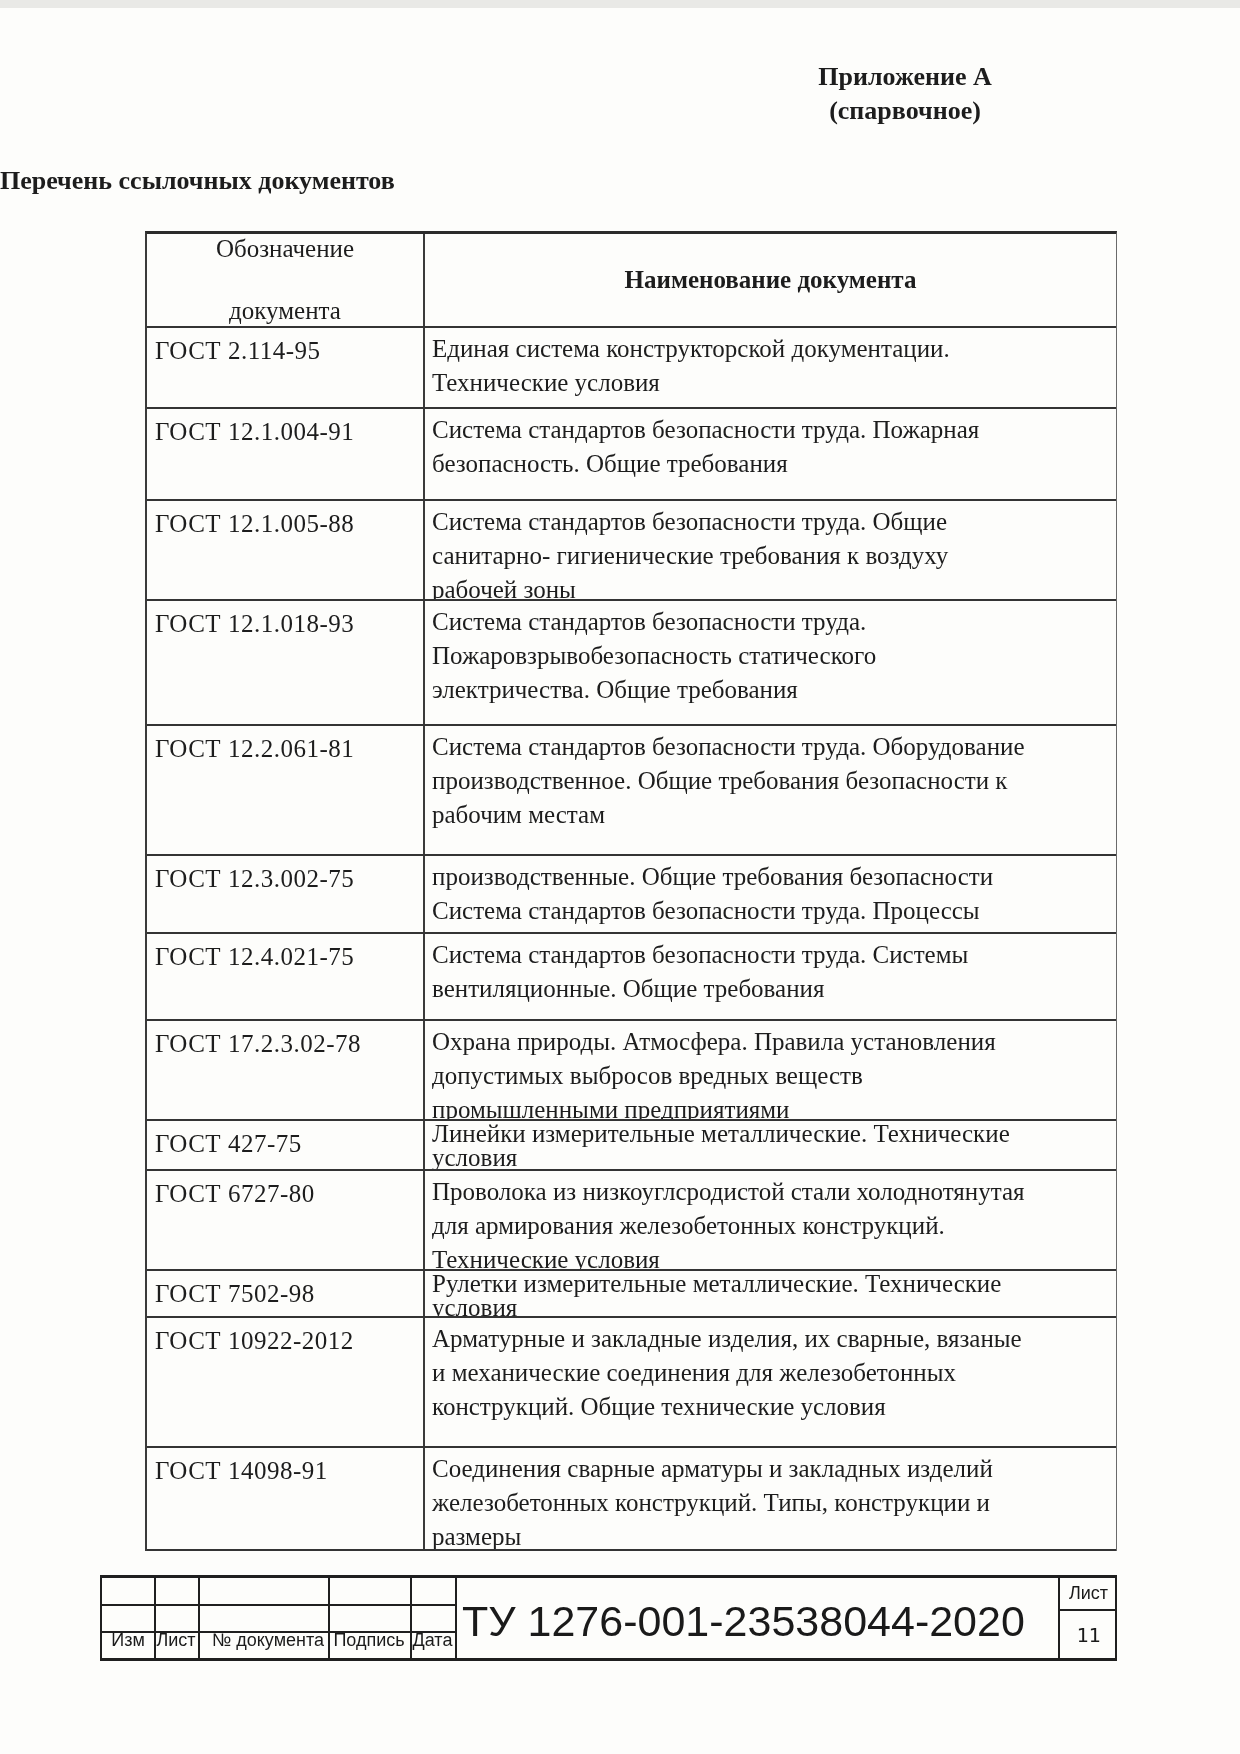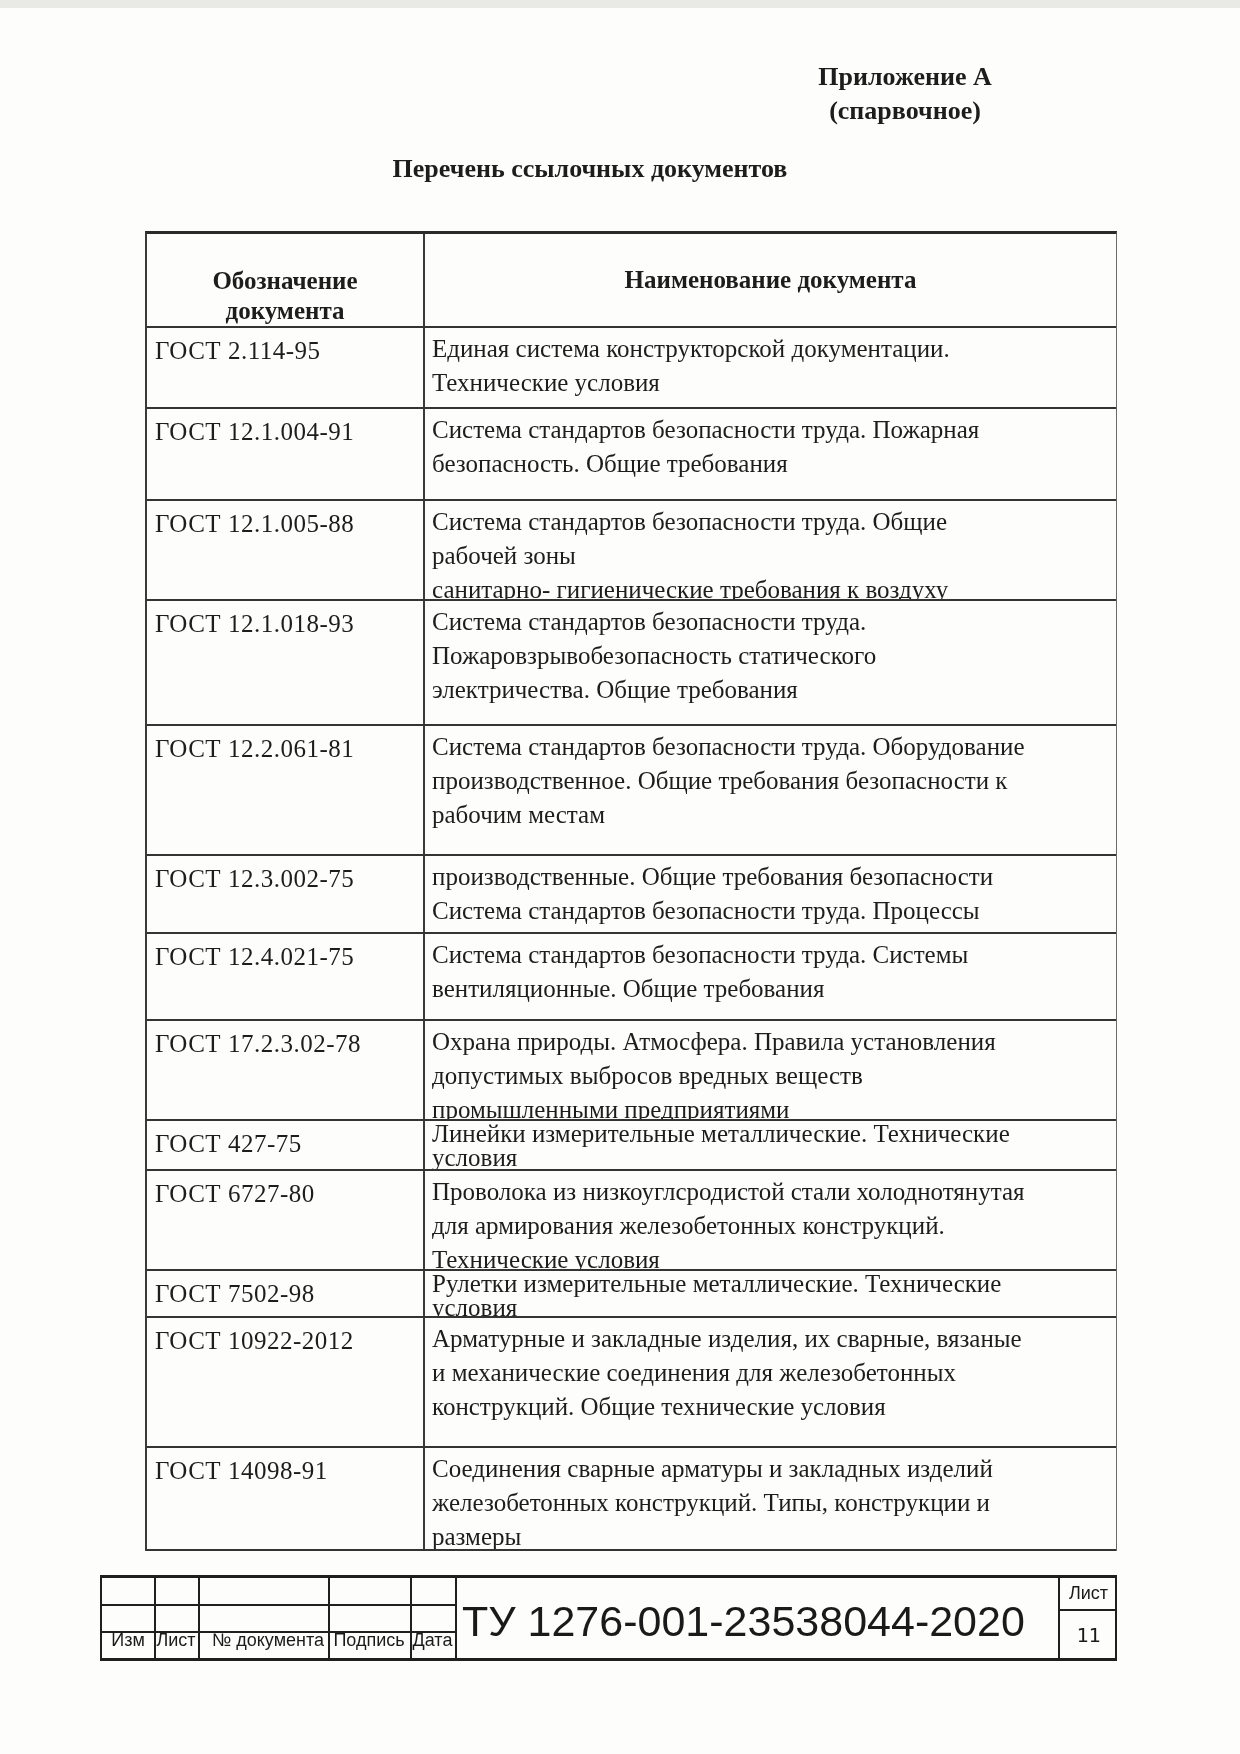--- a/index.html
+++ b/index.html
@@ -7,44 +7,44 @@
     position:relative;width:1240px;height:1754px;margin:8px auto;
     background:#fdfdfb;color:#1d1d1d;overflow:hidden;
     font-family:"Liberation Serif","DejaVu Serif",serif;
   }
   
   .appendix{
     position:absolute;top:52px;left:705px;width:400px;
     text-align:center;font-weight:bold;font-size:26px;line-height:34px;
   }
   .doc-title{
-    position:absolute;top:146px;left:0;width:1180px;
-    text-align:center;font-weight:bold;font-size:26px;
+    position:absolute;top:158px;left:0;width:1180px;
+    text-align:left;font-weight:bold;font-size:26px;
   }
   
   .ref-table{
     position:absolute;left:145px;top:223px;width:972px;
     border-top:3px solid #2b2b2b;
     border-left:2px solid #3a3a3a;
     border-right:1px solid #6a6a6a;
     box-sizing:border-box;
   }
   .row{display:flex;box-sizing:border-box;border-bottom:2px solid #343434;}
   .c1{
     width:278px;box-sizing:border-box;border-right:2px solid #3a3a3a;
     padding:7px 4px 0 8px;font-size:25px;line-height:31px;letter-spacing:.5px;
   }
   .c2{
     flex:1;box-sizing:border-box;overflow:hidden;
     padding:4px 2px 0 7px;font-size:25px;line-height:34px;
   }
   .c2 div{white-space:nowrap;}
   .header .c1{
-    display:flex;flex-direction:column;justify-content:flex-end;align-items:center;
-    font-weight:bold;text-align:center;padding:0;line-height:30px;letter-spacing:0;
+    display:flex;flex-direction:column;justify-content:space-between;align-items:center;
+    font-weight:normal;text-align:center;padding:0;line-height:30px;letter-spacing:0;
   }
   .header .c2{
     display:flex;align-items:center;justify-content:center;
     font-weight:bold;padding:8px;
   }
   .ref-table .row:nth-child(1){height:94px}
   .ref-table .row:nth-child(2){height:81px}
   .ref-table .row:nth-child(3){height:92px}
   .ref-table .row:nth-child(4){height:100px}
   .ref-table .row:nth-child(5){height:125px}
@@ -120,22 +120,22 @@
       <div class="c1">ГОСТ 12.1.004-91</div>
       <div class="c2">
           <div>Система стандартов безопасности труда. Пожарная</div>
           <div>безопасность. Общие требования</div>
         </div>
     </div>
     <div class="row">
       <div class="c1">ГОСТ 12.1.005-88</div>
       <div class="c2">
           <div>Система стандартов безопасности труда. Общие</div>
+          <div>санитарно- гигиенические требования к воздуху</div>
           <div>рабочей зоны</div>
-          <div>санитарно- гигиенические требования к воздуху</div>
         </div>
     </div>
     <div class="row">
       <div class="c1">ГОСТ 12.1.018-93</div>
       <div class="c2">
           <div>Система стандартов безопасности труда.</div>
           <div>Пожаровзрывобезопасность статического</div>
           <div>электричества. Общие требования</div>
         </div>
     </div>

